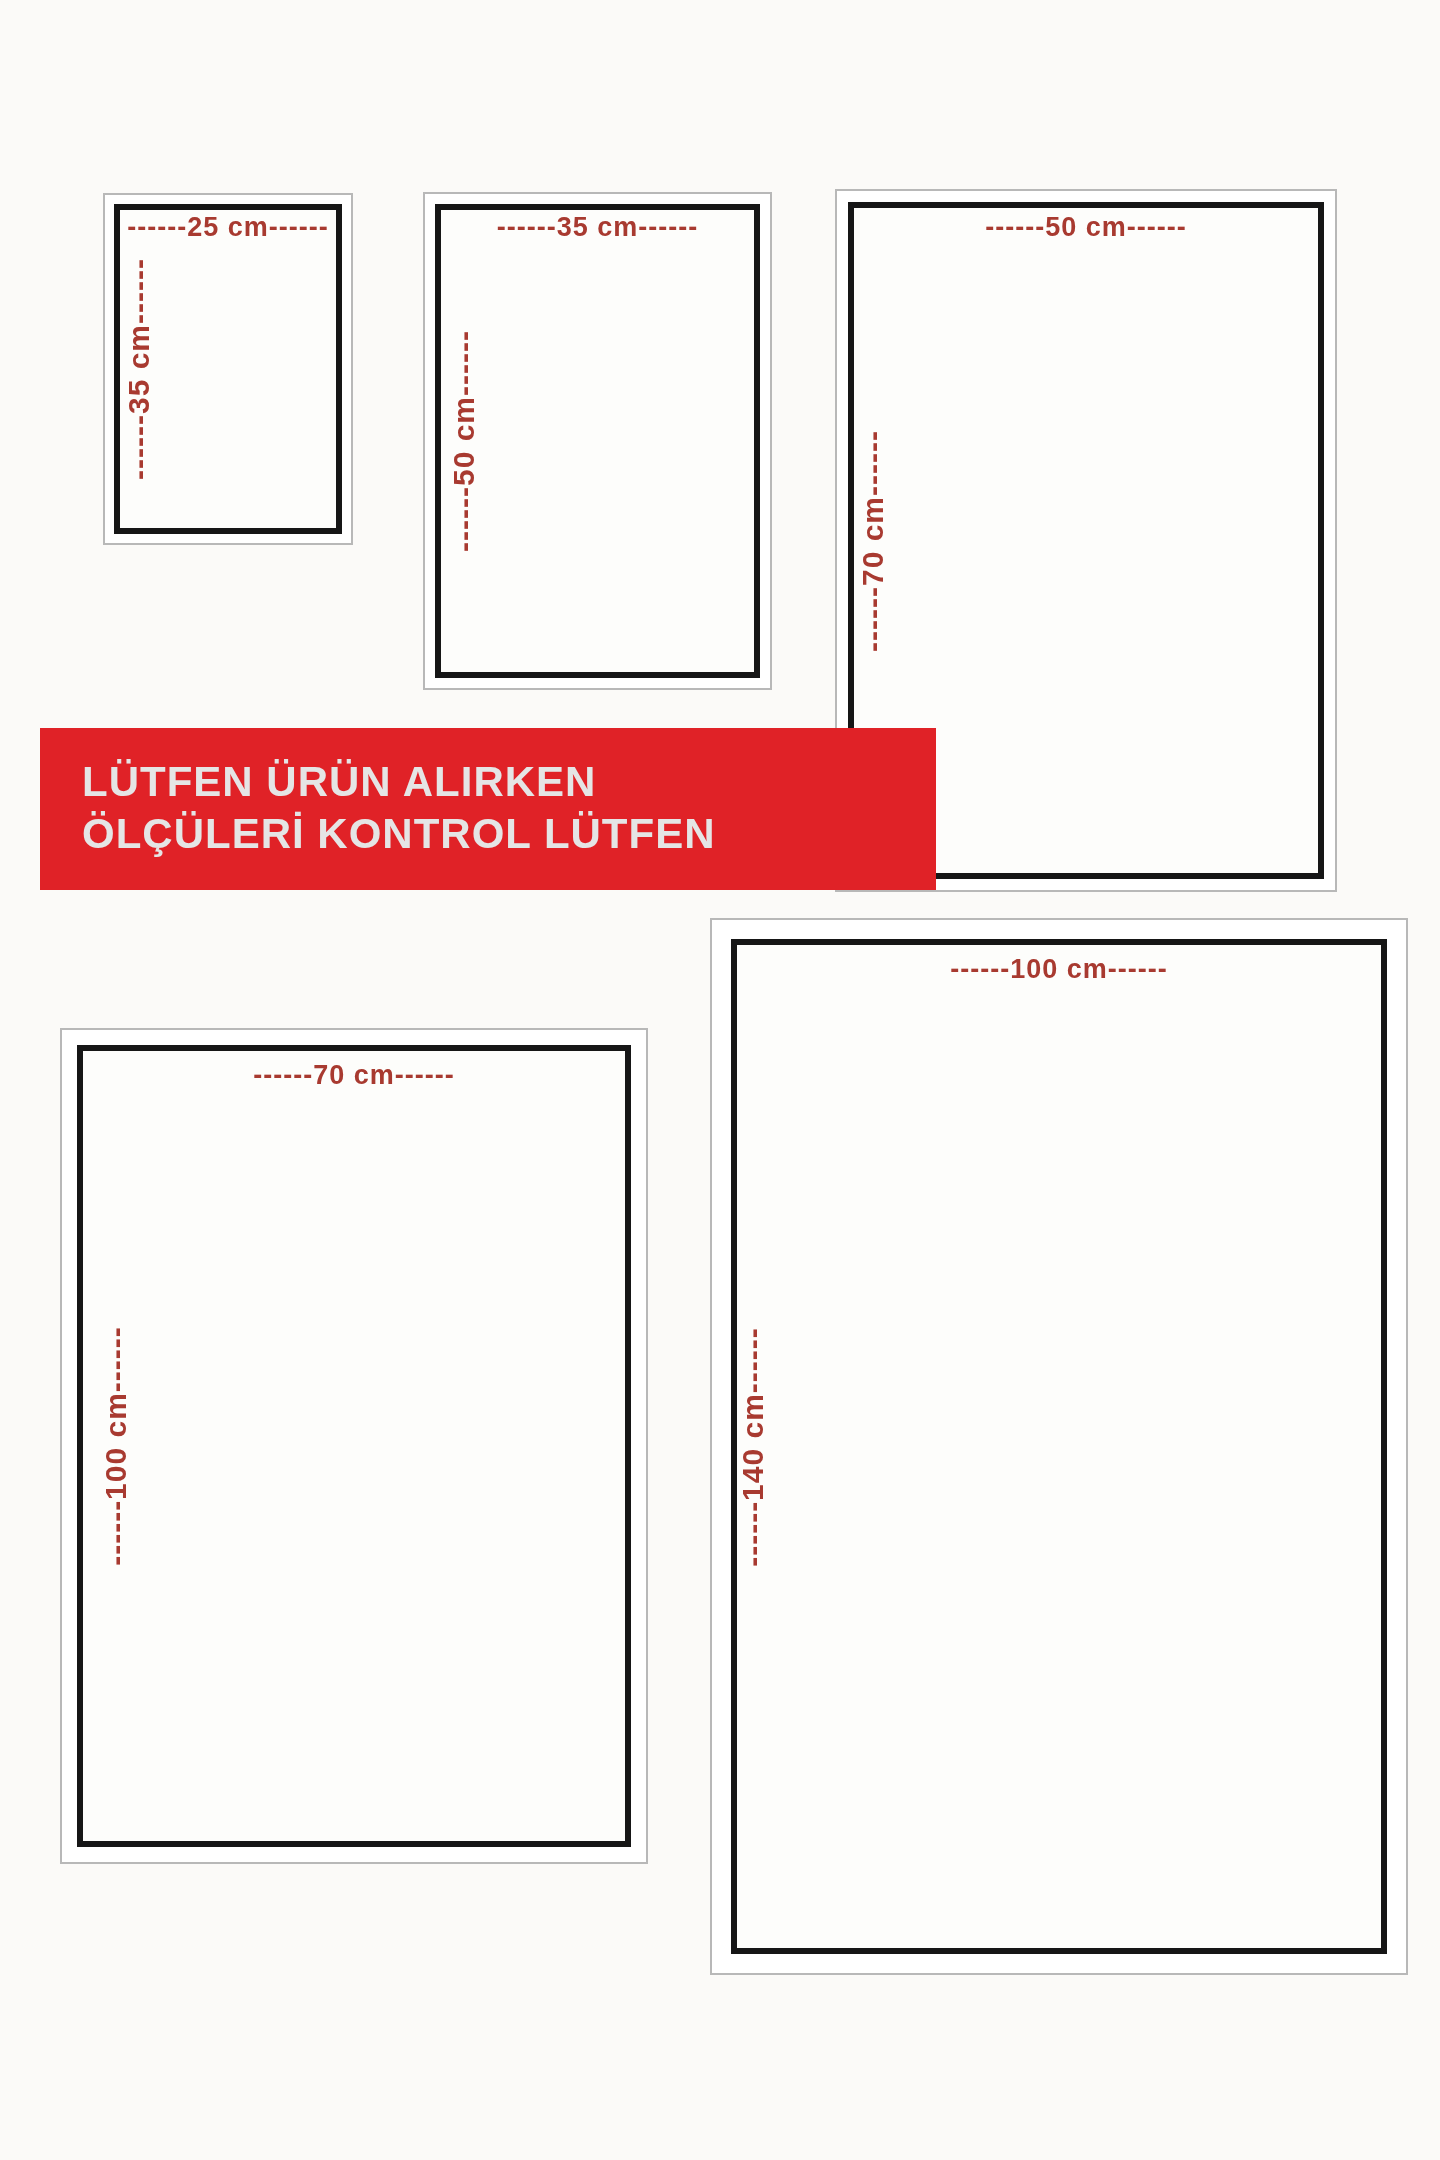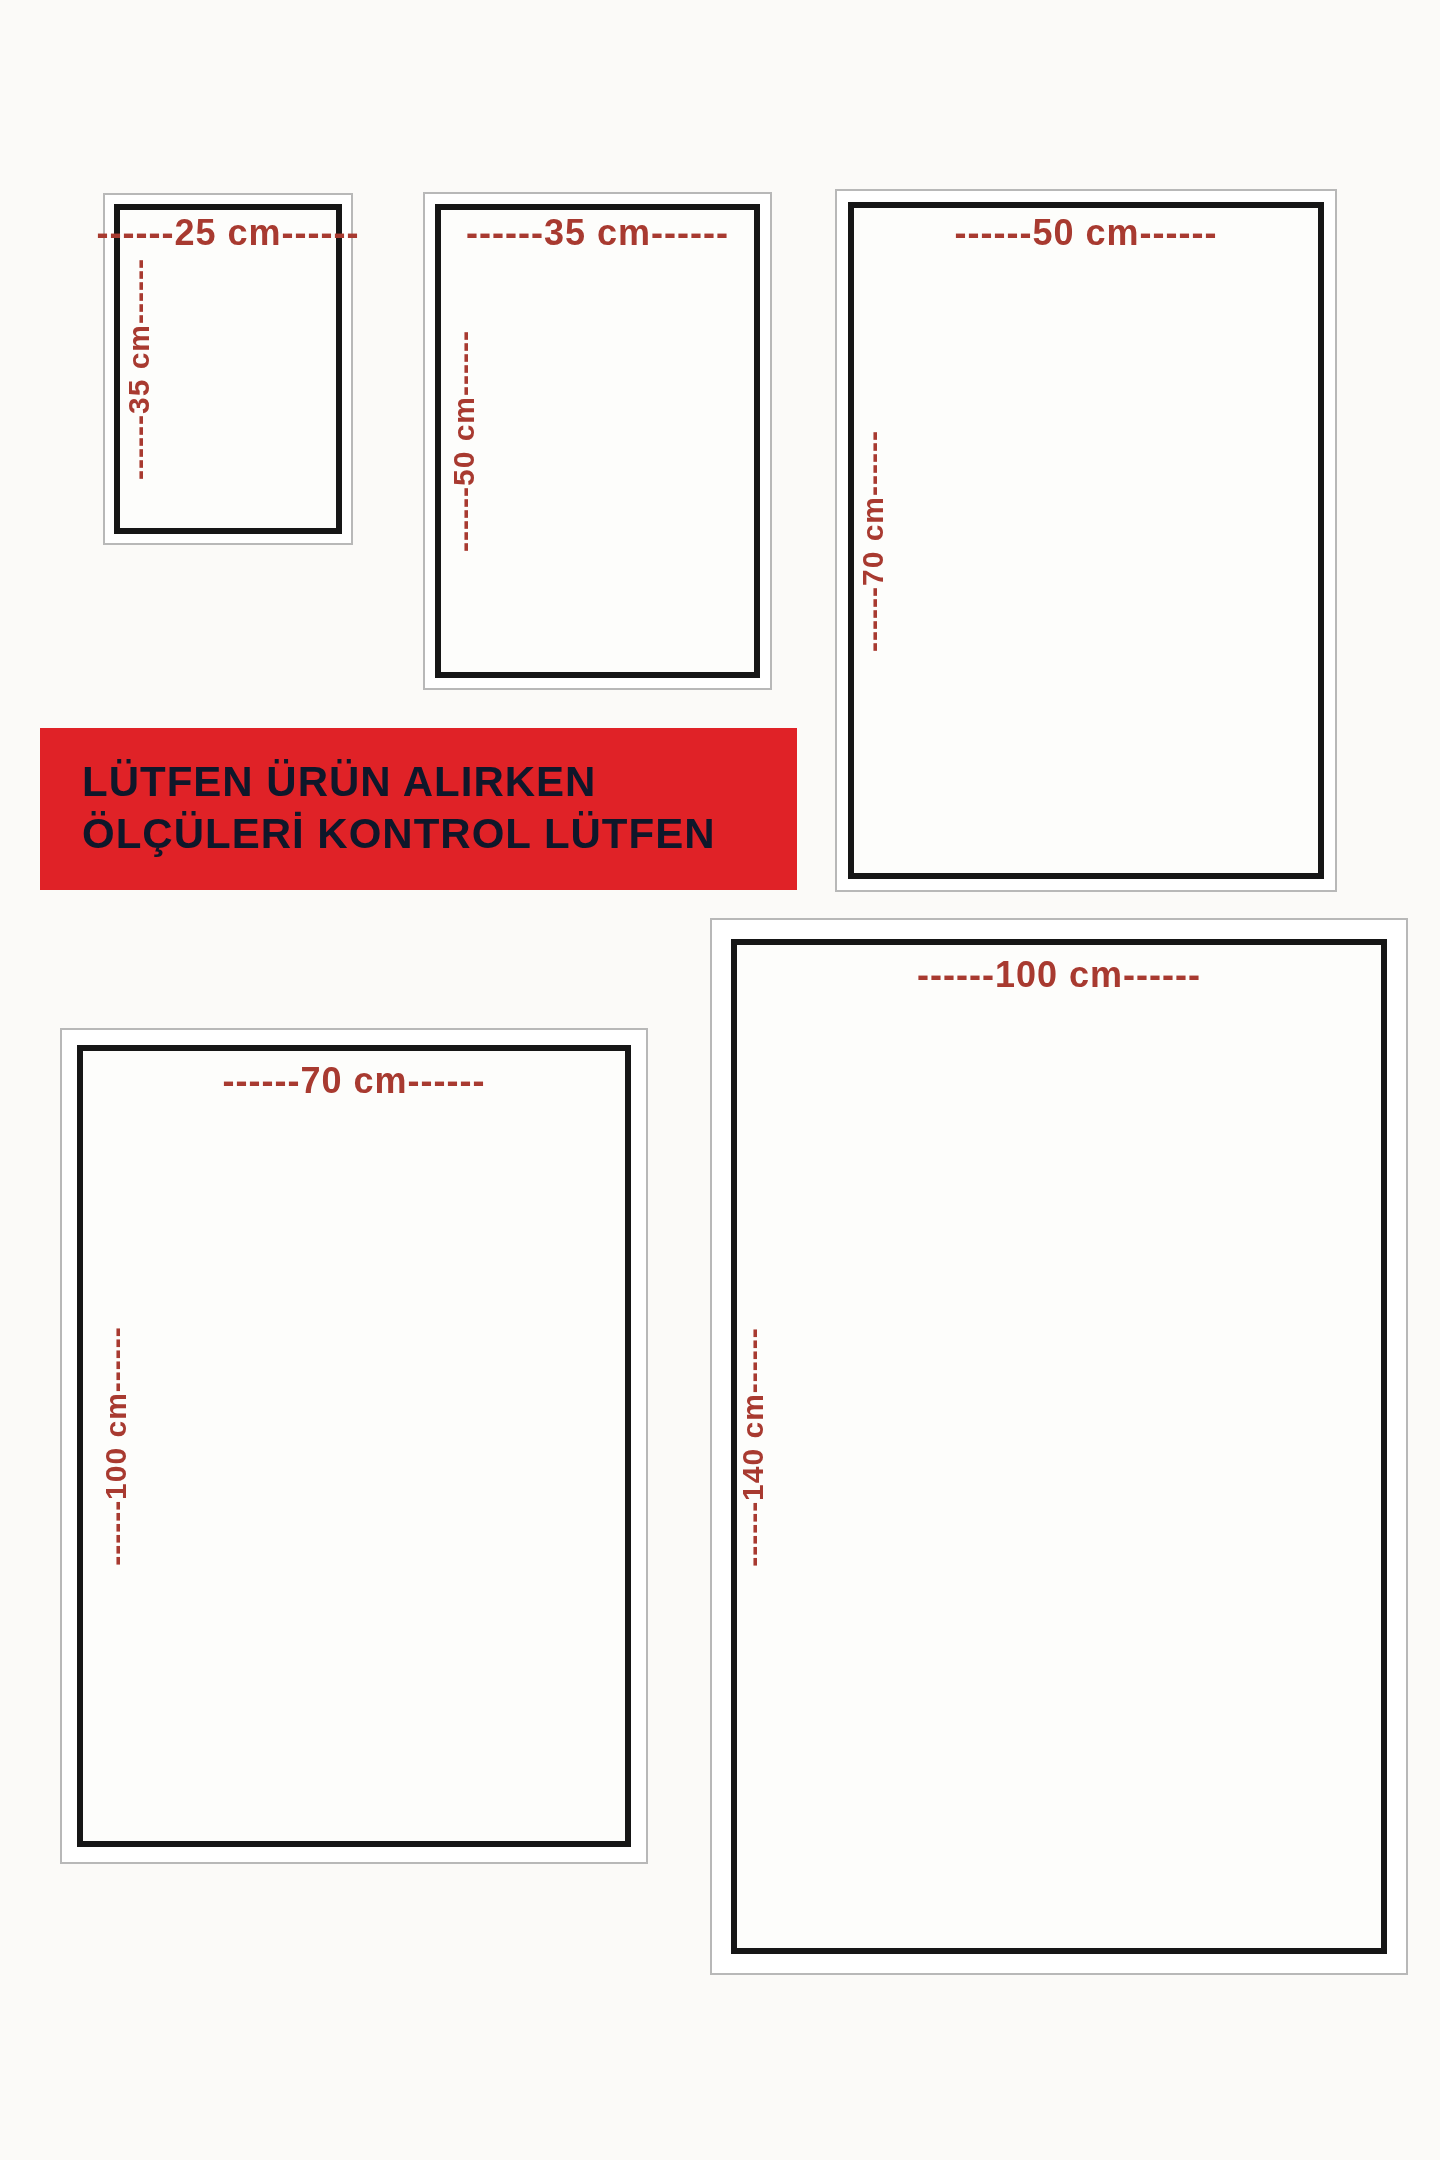--- a/index.html
+++ b/index.html
@@ -30,42 +30,42 @@
     border: 6px solid #161616;
     background: #fdfdfb;
   }
   .h-label {
     position: absolute;
     left: 50%;
     transform: translateX(-50%);
     white-space: nowrap;
     color: #a83a30;
     font-weight: bold;
-    font-size: 36px;
+    font-size: 27px;
     letter-spacing: 1px;
   }
   .v-label {
     position: absolute;
     top: 50%;
     transform: translate(-50%, -50%) rotate(-90deg);
     white-space: nowrap;
     color: #a83a30;
     font-weight: bold;
     font-size: 30px;
     letter-spacing: 1px;
   }
   .notice-banner {
     position: absolute;
     left: 40px;
     top: 728px;
-    width: 757px;
+    width: 896px;
     height: 162px;
     box-sizing: border-box;
     background: #e02227;
-    color: #0f172a;
+    color: #e5e5e5;
     padding: 28px 20px 2px 42px;
   }
   .notice-line {
     font-size: 42px;
     font-weight: bold;
     line-height: 52px;
     letter-spacing: 1px;
     white-space: nowrap;
   }
 </style>

